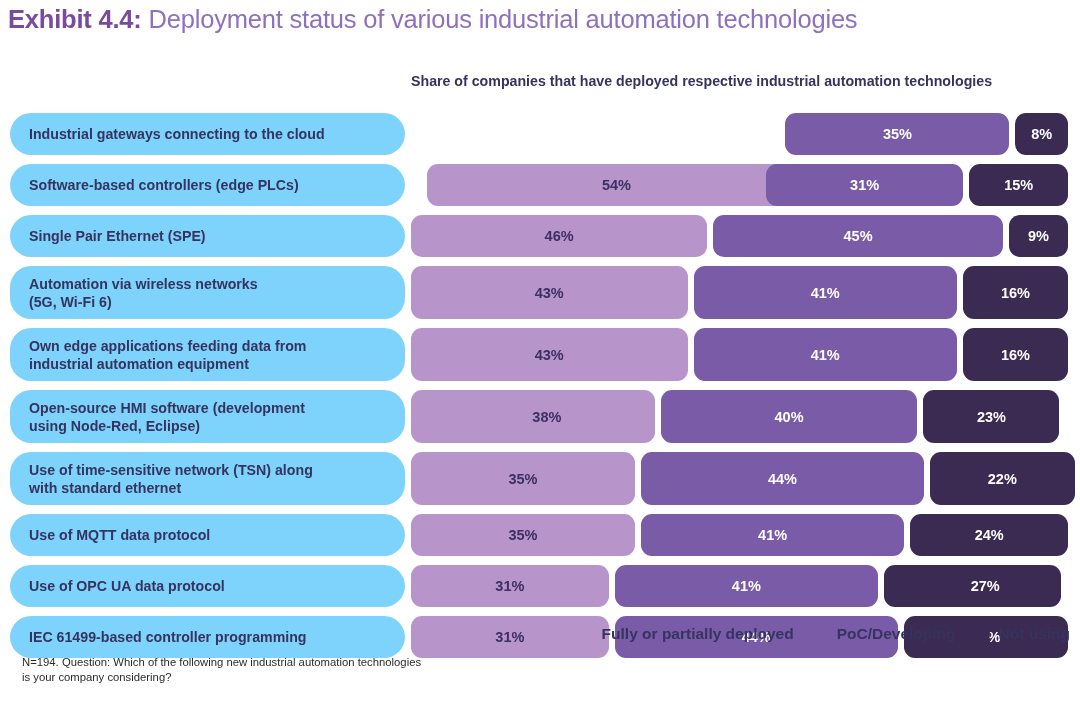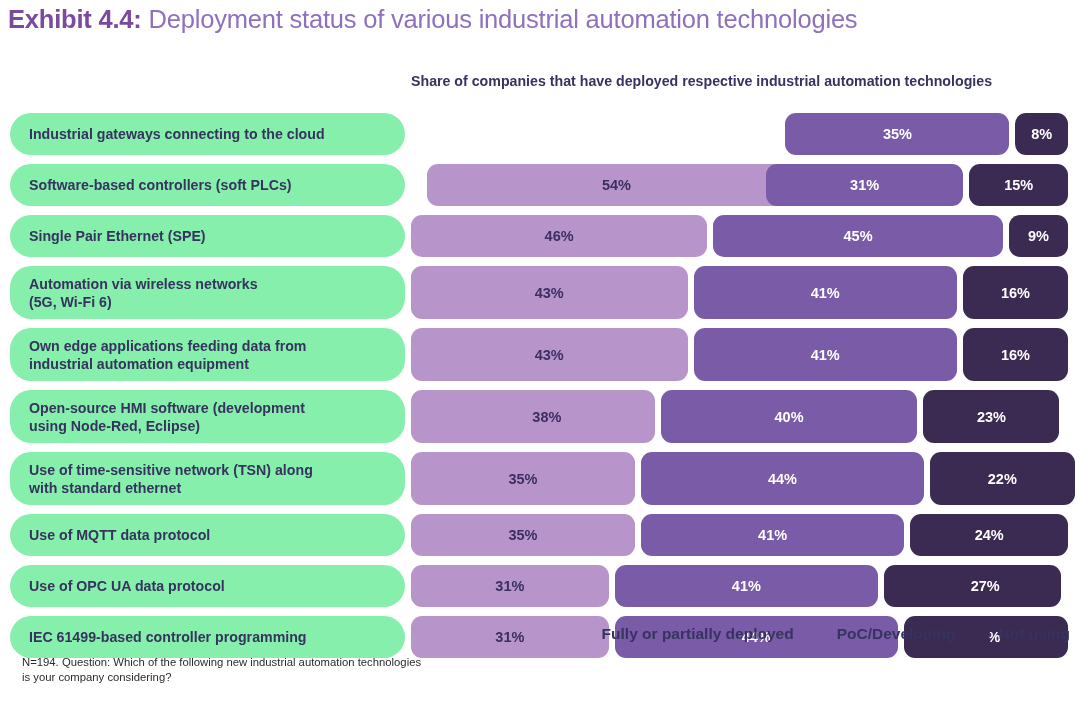--- a/index.html
+++ b/index.html
@@ -61,21 +61,21 @@
   }
   .row.h1 { height: 42px; }
   .row.h2 { height: 53px; }
 
   .label-chip {
     position: absolute;
     left: 10px;
     top: 0;
     width: 395px;
     height: 100%;
-    background: #86efac;
+    background: #7dd3fc;
     border-radius: 21px;
     box-sizing: border-box;
     display: flex;
     align-items: center;
     padding-left: 19px;
     padding-right: 8px;
   }
   .label-text {
     font-size: 14.2px;
     font-weight: bold;
@@ -172,21 +172,21 @@
         <div class="seg s1" style="left: 374.49px; width: 223.95px;">
           <span>35%</span>
         </div>
         <div class="seg s2" style="left: 604.44px; width: 52.56px;">
           <span>8%</span>
         </div>
       </div>
     </div>
     <div class="row h1">
       <div class="label-chip">
-        <div class="label-text">Software-based controllers (soft PLCs)</div>
+        <div class="label-text">Software-based controllers (edge PLCs)</div>
       </div>
       <div class="bars">
         <div class="seg s0" style="left: 16px; width: 379px; justify-content: center;">
           <span>54%</span>
         </div>
         <div class="seg s1" style="left: 354.78px; width: 197.67px;">
           <span>31%</span>
         </div>
         <div class="seg s2" style="left: 558.45px; width: 98.55px;">
           <span>15%</span>

